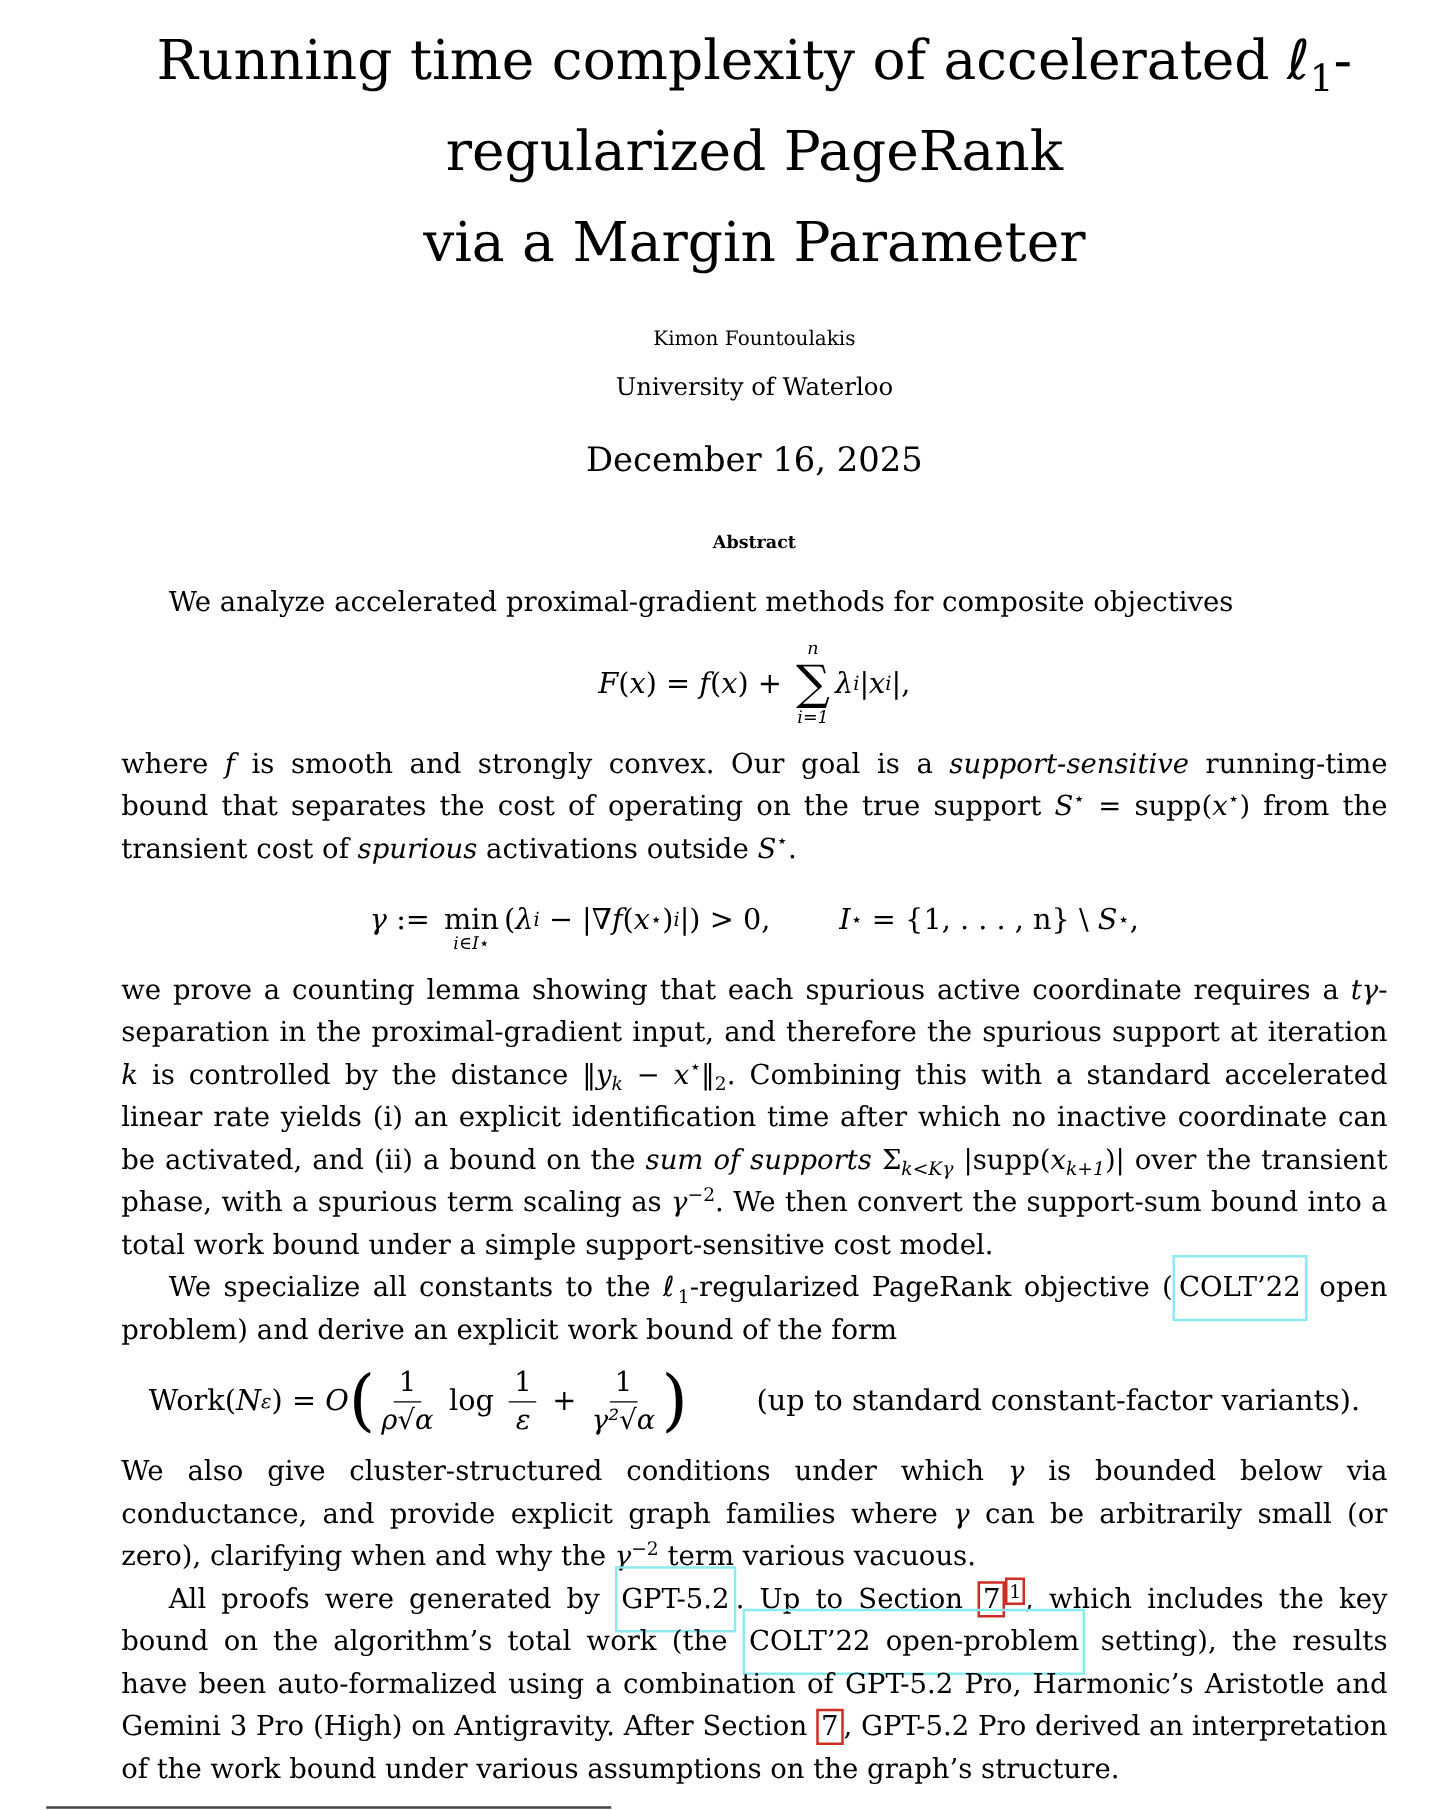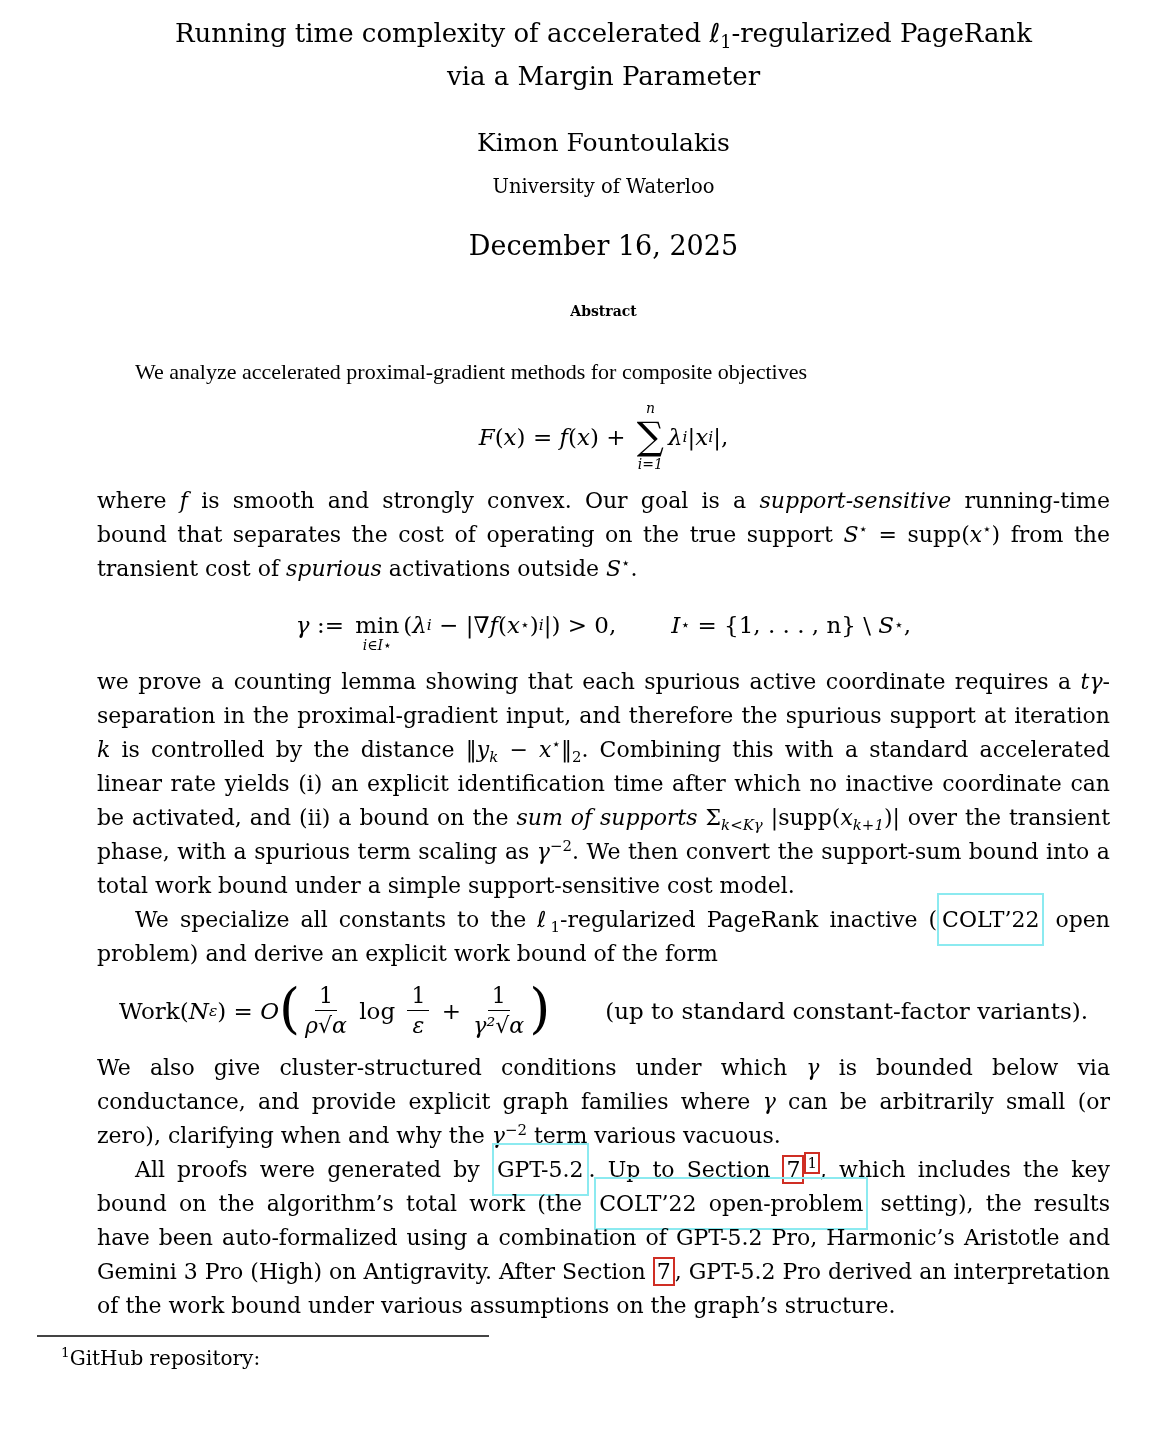--- a/index.html
+++ b/index.html
@@ -7,33 +7,33 @@
     position:relative;
     width:1158px;height:1448px;
     box-sizing:border-box;
     padding:12px 48px 0 97px;
     overflow:hidden;
     background:#ffffff;
     color:#000;
     font-family:"DejaVu Serif","DejaVu Sans",serif;
   }
   .title-block{text-align:center;margin:0 0 6px 0;}
-  .title-line{font-size:26px;line-height:1.66;font-weight:normal;}
-  .author{ text-align:center;font-size:25px;margin-top:30px;}
+  .title-line{font-size:44px;line-height:1.66;font-weight:normal;}
+  .author{ text-align:center;font-size:16px;margin-top:30px;}
   .affiliation{text-align:center;font-size:19.5px;margin-top:18px;}
   .date{text-align:center;font-size:27px;margin-top:32px;}
   .abstract-heading{text-align:center;font-size:14px;font-weight:bold;margin-top:42px;}
 
   .para{
     font-size:22px;line-height:34px;
     text-align:justify;
     margin:0;
   }
   .para.indent{text-indent:38px;}
-  .para.first{margin-top:36px;font-family:Liberation Serif, serif;}
+  .para.first{margin-top:24px;}
 
   sup{font-size:68%;line-height:0;}
   sub{font-size:68%;line-height:0;}
   .it{font-style:italic;}
 
   .box-cyan{border:2px solid var(--cyan,#8ceaf0);padding:12px 3px;}
   .box-red{border:2px solid var(--red,#cf2e24);padding:0 2px;}
   sup.box-red{padding:0 1px;}
 
   .equation{
@@ -74,21 +74,21 @@
 
   <p class="para indent first"><span>We analyze accelerated proximal-gradient methods for composite objectives</span></p>
 
   <div class="equation"><span class="it">F</span><span>(</span><span class="it">x</span><span>) = </span><span class="it">f</span><span>(</span><span class="it">x</span><span>) + </span><span class="stack bigsum"><span class="lim top">n</span><span class="mid">∑</span><span class="lim bot">i=1</span></span><span class="it">λ</span><sub class="it">i</sub><span>|</span><span class="it">x</span><sub class="it">i</sub><span>|,</span></div>
 
   <p class="para"><span>where </span><span class="it">f</span><span> is smooth and strongly convex.  Our goal is a </span><span class="it">support-sensitive</span><span> running-time bound that separates the cost of operating on the true support </span><span class="it">S</span><sup>⋆</sup><span> = supp(</span><span class="it">x</span><sup>⋆</sup><span>) from the transient cost of </span><span class="it">spurious</span><span> activations outside </span><span class="it">S</span><sup>⋆</sup><span>.</span></p>
 
   <div class="equation"><span class="it">γ</span><span> := </span><span class="stack"><span class="lim top">&nbsp;</span><span class="mid">min</span><span class="lim bot">i∈I⋆</span></span><span>(</span><span class="it">λ</span><sub class="it">i</sub><span> − |∇</span><span class="it">f</span><span>(</span><span class="it">x</span><sup>⋆</sup><span>)</span><sub class="it">i</sub><span>|) &gt; 0,</span><span class="it gap">I</span><sup>⋆</sup><span> = {1, . . . , n} \ </span><span class="it">S</span><sup>⋆</sup><span>,</span></div>
 
   <p class="para"><span>we prove a counting lemma showing that each spurious active coordinate requires a </span><span class="it">tγ</span><span>-separation in the proximal-gradient input, and therefore the spurious support at iteration </span><span class="it">k</span><span> is controlled by the distance ‖</span><span class="it">y</span><sub class="it">k</sub><span> − </span><span class="it">x</span><sup>⋆</sup><span>‖</span><sub>2</sub><span>.  Combining this with a standard accelerated linear rate yields (i) an explicit identification time after which no inactive coordinate can be activated, and (ii) a bound on the </span><span class="it">sum of supports</span><span> Σ</span><sub class="it">k&lt;Kγ</sub><span> |supp(</span><span class="it">x</span><sub class="it">k+1</sub><span>)| over the transient phase, with a spurious term scaling as </span><span class="it">γ</span><sup>−2</sup><span>.  We then convert the support-sum bound into a total work bound under a simple support-sensitive cost model.</span></p>
-  <p class="para indent"><span>We specialize all constants to the </span><span>ℓ</span><sub>1</sub><span>-regularized PageRank inactive (</span><span class="box-cyan">COLT’22</span><span> open problem) and derive an explicit work bound of the form</span></p>
+  <p class="para indent"><span>We specialize all constants to the </span><span>ℓ</span><sub>1</sub><span>-regularized PageRank objective (</span><span class="box-cyan">COLT’22</span><span> open problem) and derive an explicit work bound of the form</span></p>
 
   <div class="equation"><span>Work(</span><span class="it">N</span><sub class="it">ε</sub><span>) = </span><span class="it">O</span><span class="bigp">(</span><span class="frac"><span class="num">1</span><span class="den">ρ√α</span></span><span> log </span><span class="frac"><span class="num">1</span><span class="den">ε</span></span><span> + </span><span class="frac"><span class="num">1</span><span class="den">γ²√α</span></span><span class="bigp">)</span><span class="gap">(up to standard constant-factor variants).</span></div>
 
   <p class="para"><span>We also give cluster-structured conditions under which </span><span class="it">γ</span><span> is bounded below via conductance, and provide explicit graph families where </span><span class="it">γ</span><span> can be arbitrarily small (or zero), clarifying when and why the </span><span class="it">γ</span><sup>−2</sup><span> term various vacuous.</span></p>
   <p class="para indent"><span>All proofs were generated by </span><span class="box-cyan">GPT-5.2</span><span>.  Up to Section </span><span class="box-red">7</span><sup class="box-red">1</sup><span>, which includes the key bound on the algorithm’s total work (the </span><span class="box-cyan">COLT’22 open-problem</span><span> setting), the results have been auto-formalized using a combination of GPT-5.2 Pro, Harmonic’s Aristotle and Gemini 3 Pro (High) on Antigravity.  After Section </span><span class="box-red">7</span><span>, GPT-5.2 Pro derived an interpretation of the work bound under various assumptions on the graph’s structure.</span></p>
 
   <div class="footnote">
     <div class="footnote-rule"></div>
     <p class="footnote-label"><sup>1</sup><span>GitHub repository:</span></p>
 

